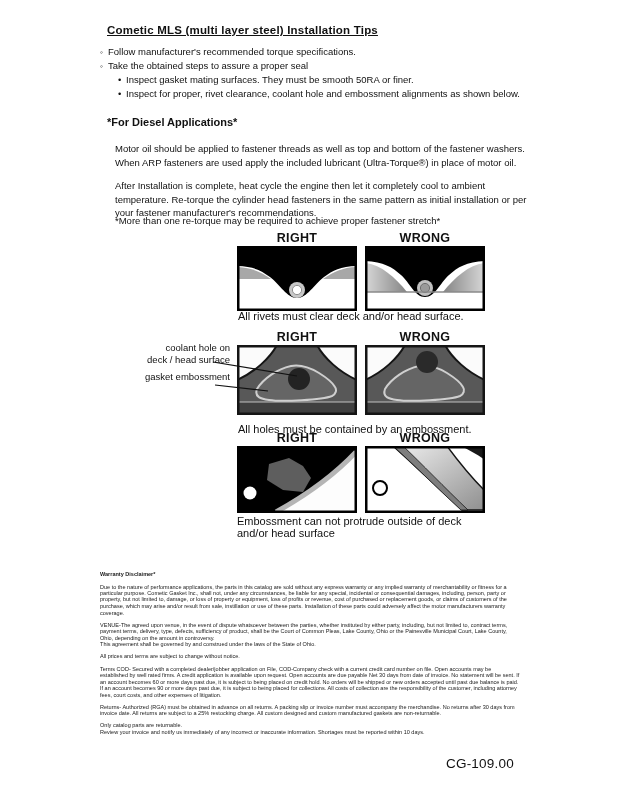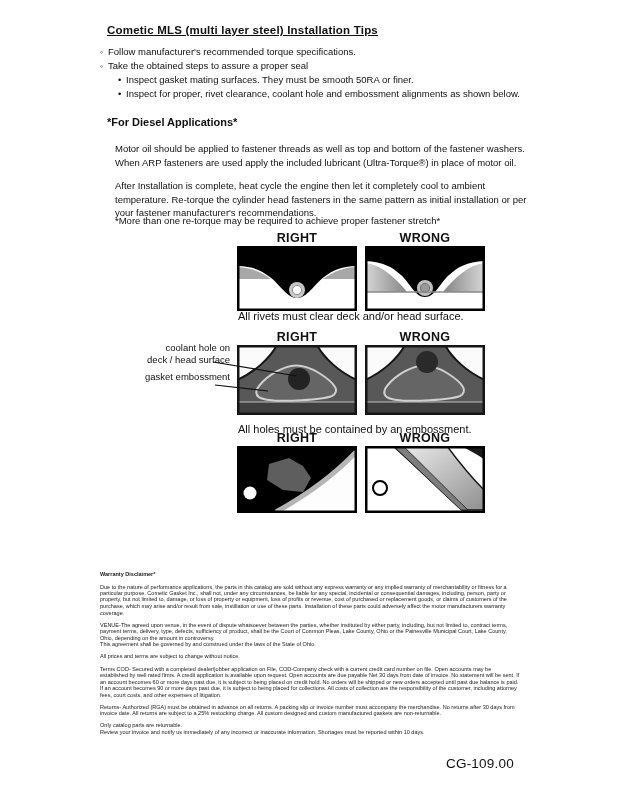--- a/index.html
+++ b/index.html
@@ -161,20 +161,22 @@
         </defs>
         <rect x="0" y="0" width="120" height="67" fill="#ffffff"></rect>
         <path d="M96,0 H120 V14 C111,7.5 103,3.5 96,0 Z" fill="#191919"></path>
         <path d="M28,0 H82 C96,19 110,35 120,45 V64 H97 C73,42 46,16 28,0 Z" fill="url(#d3g)" stroke="#141414" stroke-width="1.4"></path>
         <path d="M28,0 L38,0 C56,17 80,42 103,64 L96,64 C72,42 46,16 28,0 Z" fill="#7e7e7e" stroke="#141414" stroke-width="0.8"></path>
         <circle cx="15" cy="42" r="7" fill="#ffffff" stroke="#000000" stroke-width="2"></circle>
         <rect x="1.25" y="1.25" width="117.5" height="64.5" fill="none" stroke="#000000" stroke-width="2.5"></rect>
       </svg>
     </div>
   </div>
+  <div class="fig-caption" style="left:237px;top:516px;width:260px;">Embossment can not protrude outside of deck
+and/or head surface</div>
 
   <div class="legal">
     <div class="legal-inner">
       <h3>Warranty Disclaimer*</h3>
       <p>Due to the nature of performance applications, the parts in this catalog are sold without any express warranty or any implied warranty of merchantability or fitness for a particular purpose.  Cometic Gasket Inc., shall not, under any circumstances, be liable for any special, incidental or consequential damages, including, person, party or property, but not limited to, damage, or loss of property or equipment, loss of profits or revenue, cost of purchased or replacement goods, or claims of customers of the purchase, which may arise and/or result from sale, instillation or use of these parts.  Installation of these parts could adversely affect the motor manufacturers warranty coverage.</p>
       <p>VENUE-The agreed upon venue, in the event of dispute whatsoever between the parties, whether instituted by either party, including, but not limited to, contract terms, payment terms, delivery, type, defects, sufficiency of product, shall be the Court of Common Pleas, Lake County, Ohio or the Painesville Municipal Court, Lake County, Ohio, depending on the amount in controversy.
 This agreement shall be governed by and construed under the laws of the State of Ohio.</p>
       <p>All prices and terms are subject to change without notice.</p>
       <p>Terms COD- Secured with a completed dealer/jobber application on File, COD-Company check with a current credit card number on file.  Open accounts may be established by well rated firms.  A credit application is available upon request.  Open accounts are due payable Net 30 days from date of invoice.  No statement will be sent.  If an account becomes 60 or more days past due, it is subject to being placed on credit hold.  No orders will be shipped or new orders accepted until past due balance is paid.  If an account becomes 90 or more days past due, it is subject to being placed for collections.  All costs of collection are the responsibility of the customer, including attorney fees, court costs, and other expenses of litigation.</p>
       <p>Returns- Authorized (RGA) must be obtained in advance on all returns.  A packing slip or invoice number must accompany the merchandise.  No returns after 30 days from invoice date.  All returns are subject to a 25% restocking charge.  All custom designed and custom manufactured gaskets are non-returnable.</p>

